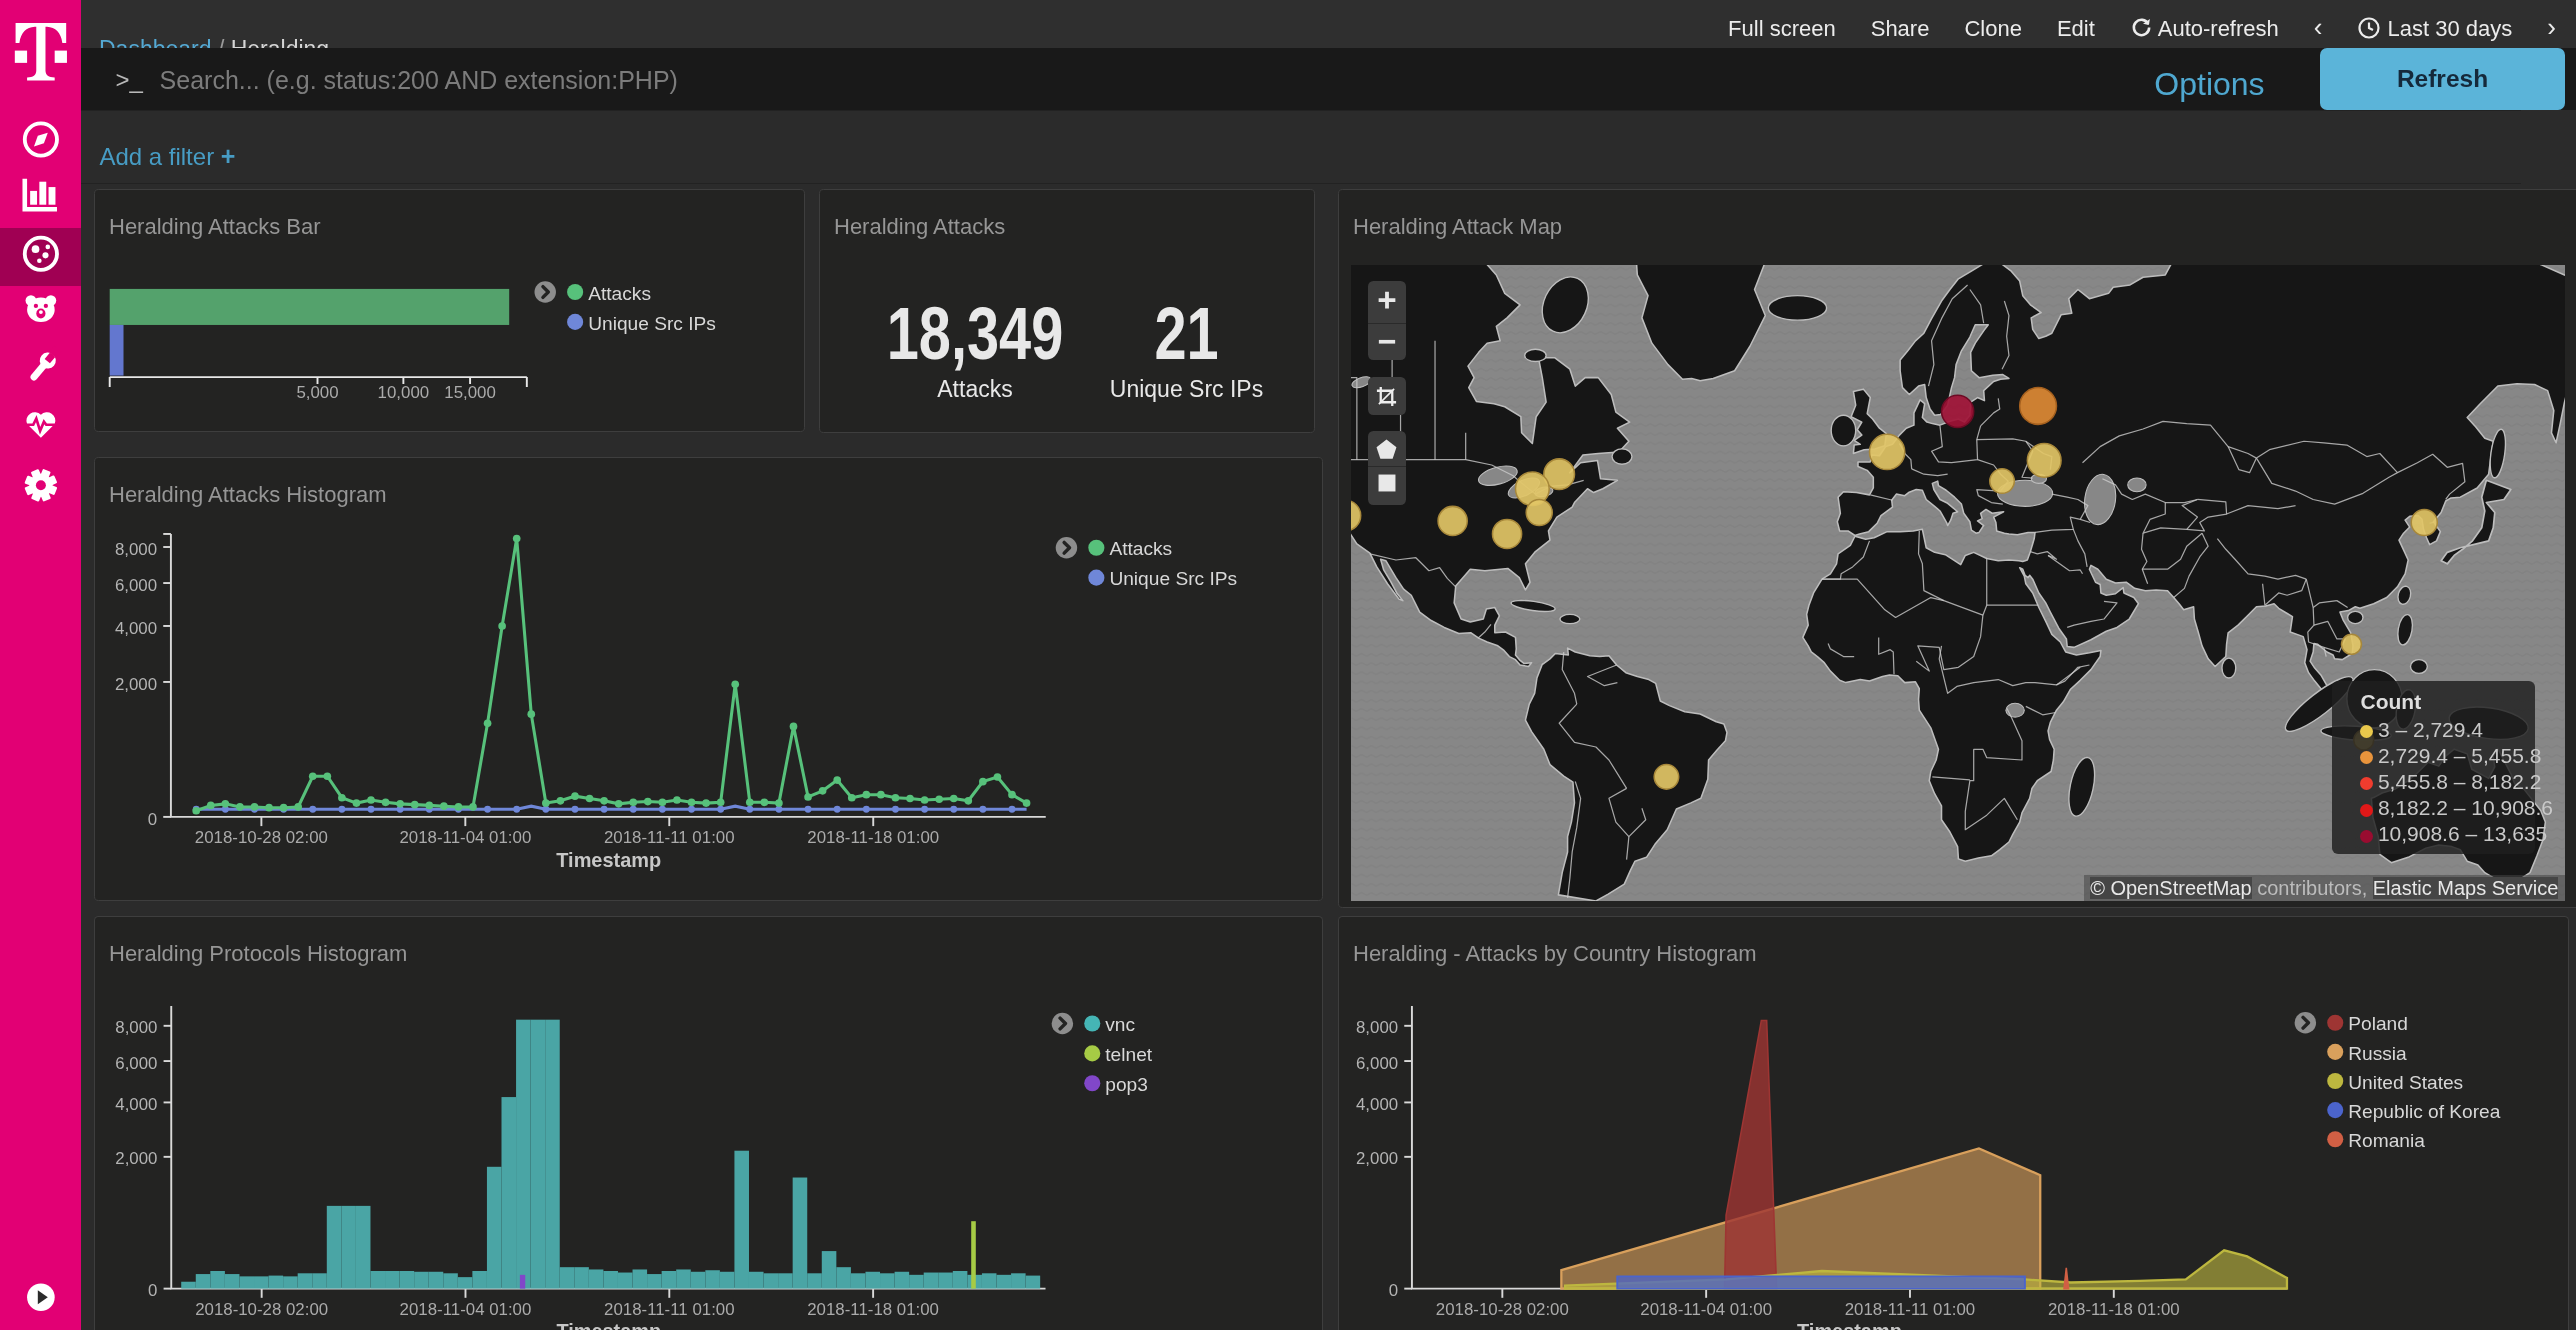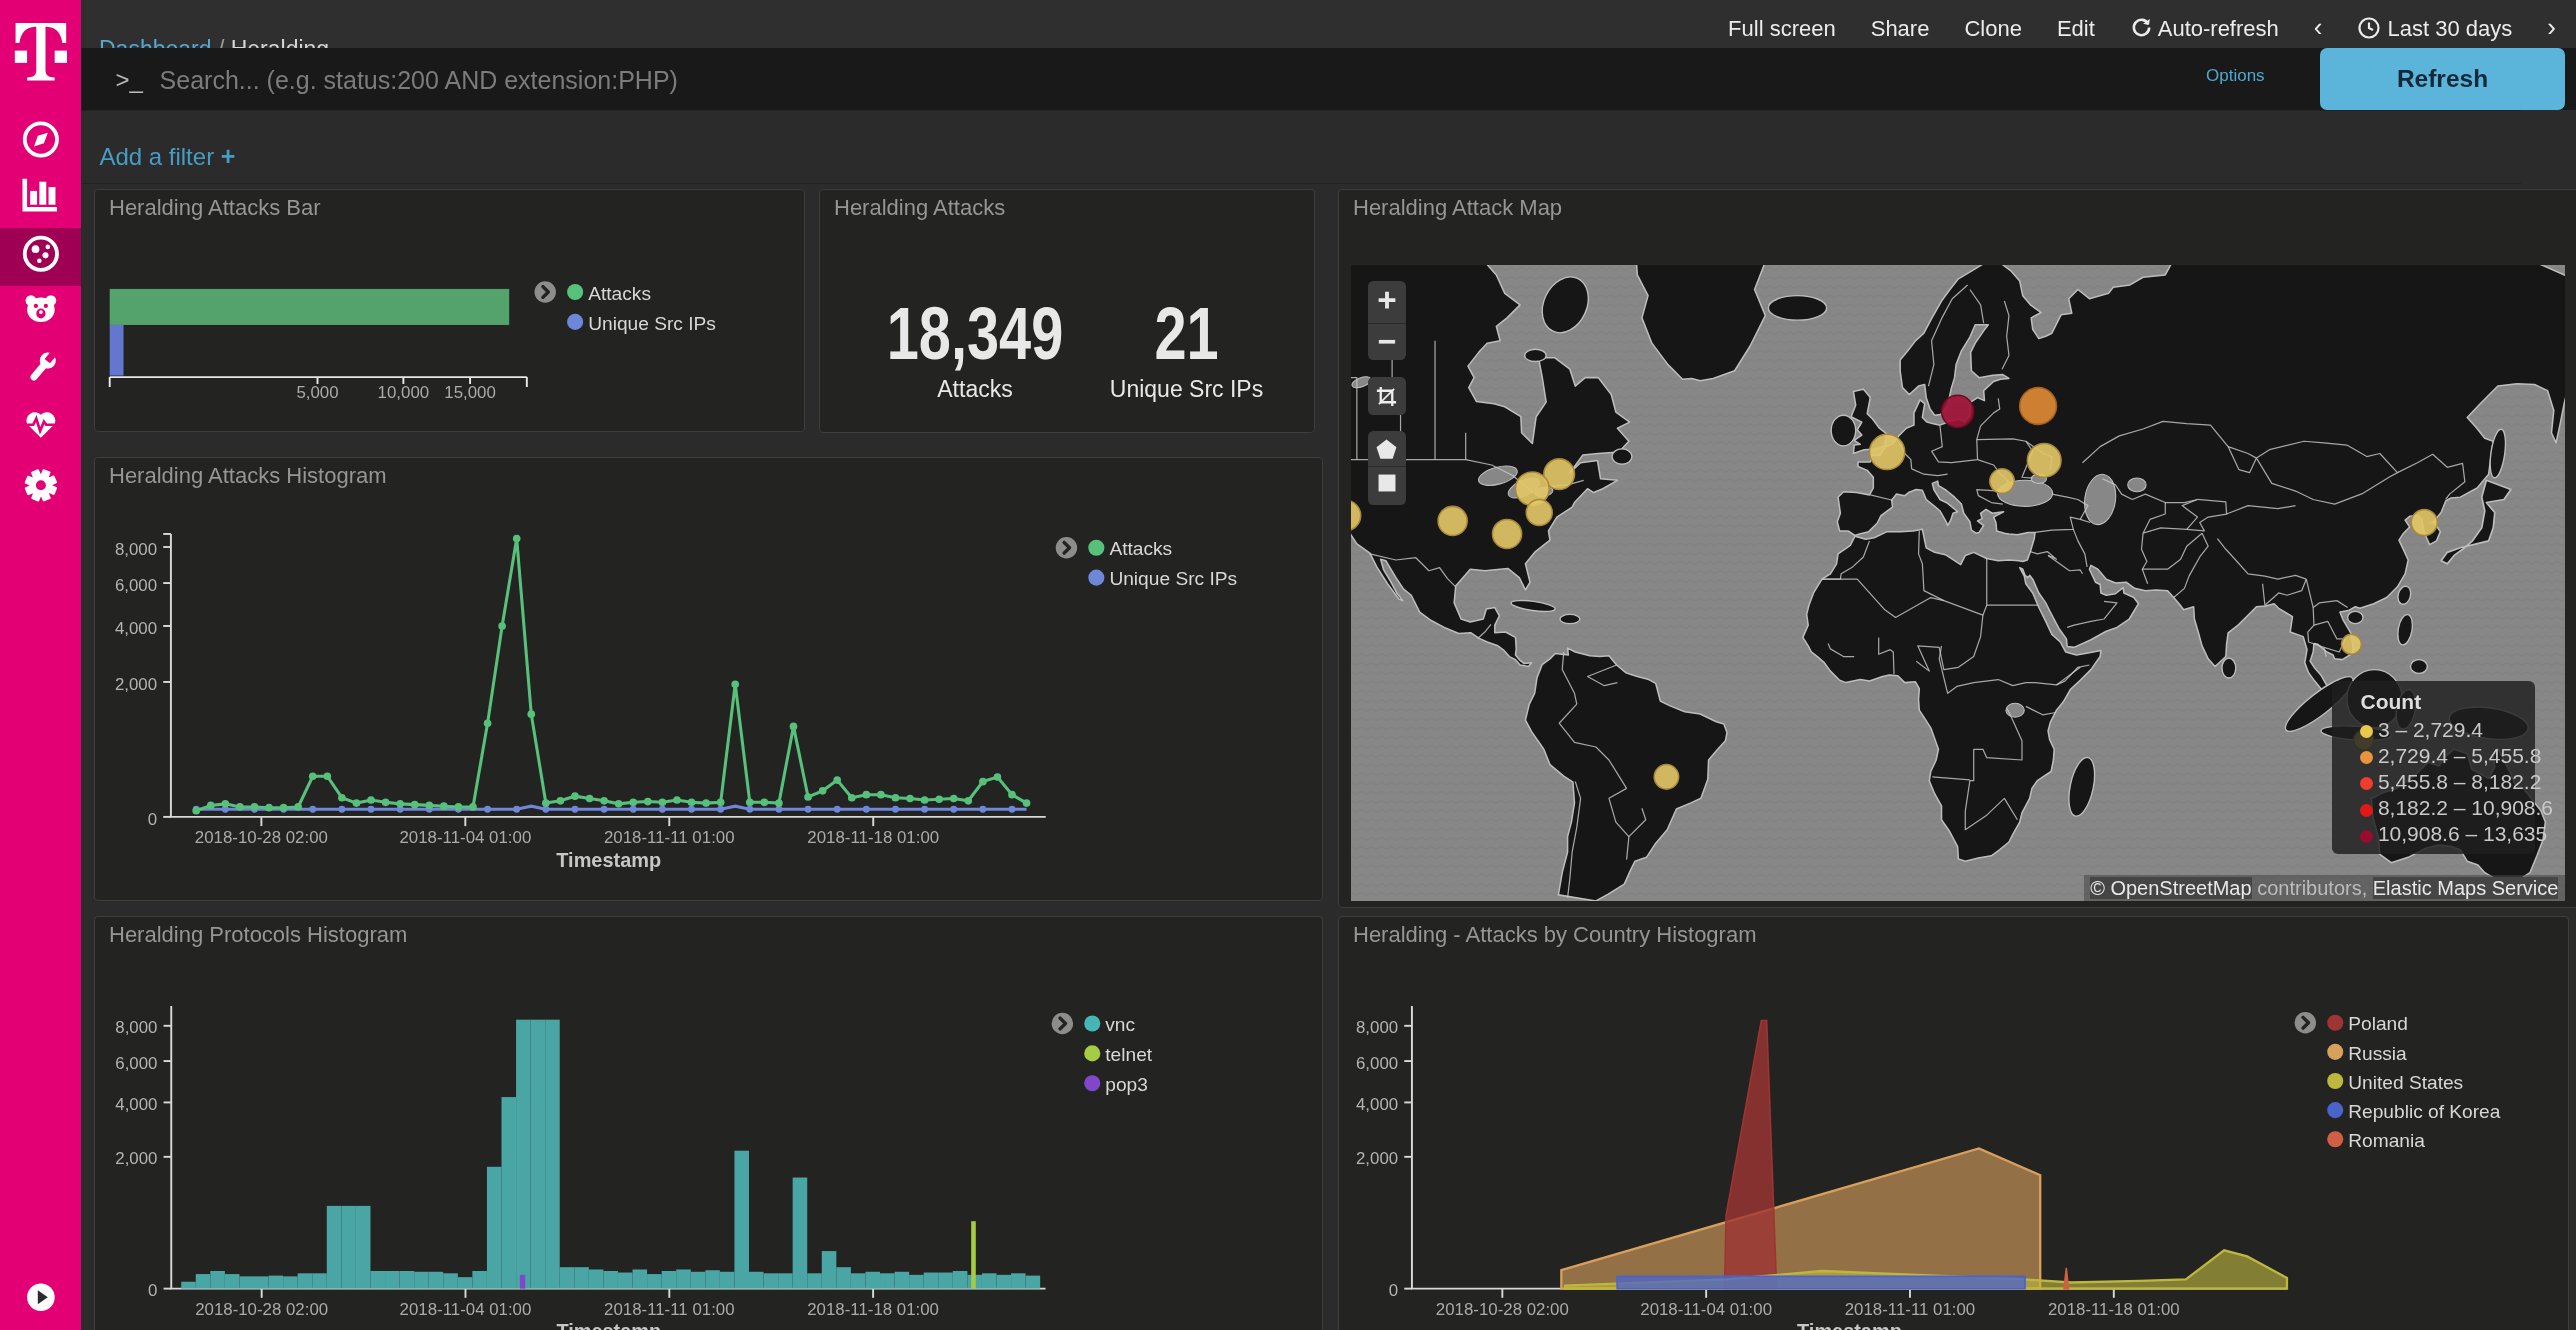--- a/index.html
+++ b/index.html
@@ -8,27 +8,27 @@
 #selrow{left:0;top:228px;width:81px;height:58px;background:#a00053;}
 #topbar{left:81px;top:0;width:2496px;height:48px;background:#2f2f2f;}
 #crumb{left:99px;top:11.5px;font-size:23px;color:#d6d6d6;margin-top:24px;}
 #crumb a{color:#54a9d4;text-decoration:none;}
 #navr{right:20px;top:12.3px;font-size:22px;color:#ececec;}
 #navr span{margin-left:35px;}
 #srow{left:81px;top:48px;width:2496px;height:62px;background:#191919;}
 #sbox{left:17.6px;top:0px;width:2193px;height:62px;background:#191919;}
 #sprompt{left:17px;top:18.4px;color:#b9b9b9;font-size:24px;}
 #sph{left:61px;top:17.6px;color:#7c7c7c;font-size:25px;}
-#sopt{right:27px;top:18.4px;color:#4fa8d0;font-size:17px;text-align:center;}
+#sopt{right:27px;top:18.4px;color:#4fa8d0;font-size:32px;text-align:center;}
 #refresh{left:2239px;top:0px;width:245px;height:62px;background:#5bb4d9;border-radius:7px;color:#15293b;font-size:24.5px;font-weight:bold;text-align:center;line-height:62px;}
 #fbar{left:81px;top:110px;width:2440px;height:74px;background:#2b2b2b;border-top:1.5px solid #222;border-bottom:1.5px solid #222;}
 #addf{left:18.4px;top:31px;color:#479cc4;font-size:24px;}
 #addf b{font-weight:bold;font-size:25px;}
 .panel{background:#232322;border:1.5px solid #3e3e3e;border-radius:4.6px;}
-.ptitle{position:absolute;left:14px;top:5px;font-size:22px;color:#969696;}
+.ptitle{position:absolute;left:14px;top:24px;font-size:22px;color:#969696;}
 .leg{font-size:25px;fill:#d8d8d8;}
 .axlab{font-size:22px;fill:#b4b4b4;}
 .dlab{font-size:22px;fill:#ababab;}
 .tslab{font-size:26px;font-weight:bold;fill:#c7c7c7;}
 </style></head>
 <body>
 <div id="sidebar" class="abs"></div>
 <div id="selrow" class="abs"></div>
 <svg class="abs" style="left:0;top:0" width="81" height="1331" viewBox="0 0 105 1736">
     <g fill="#fff" transform="translate(19,30)">

